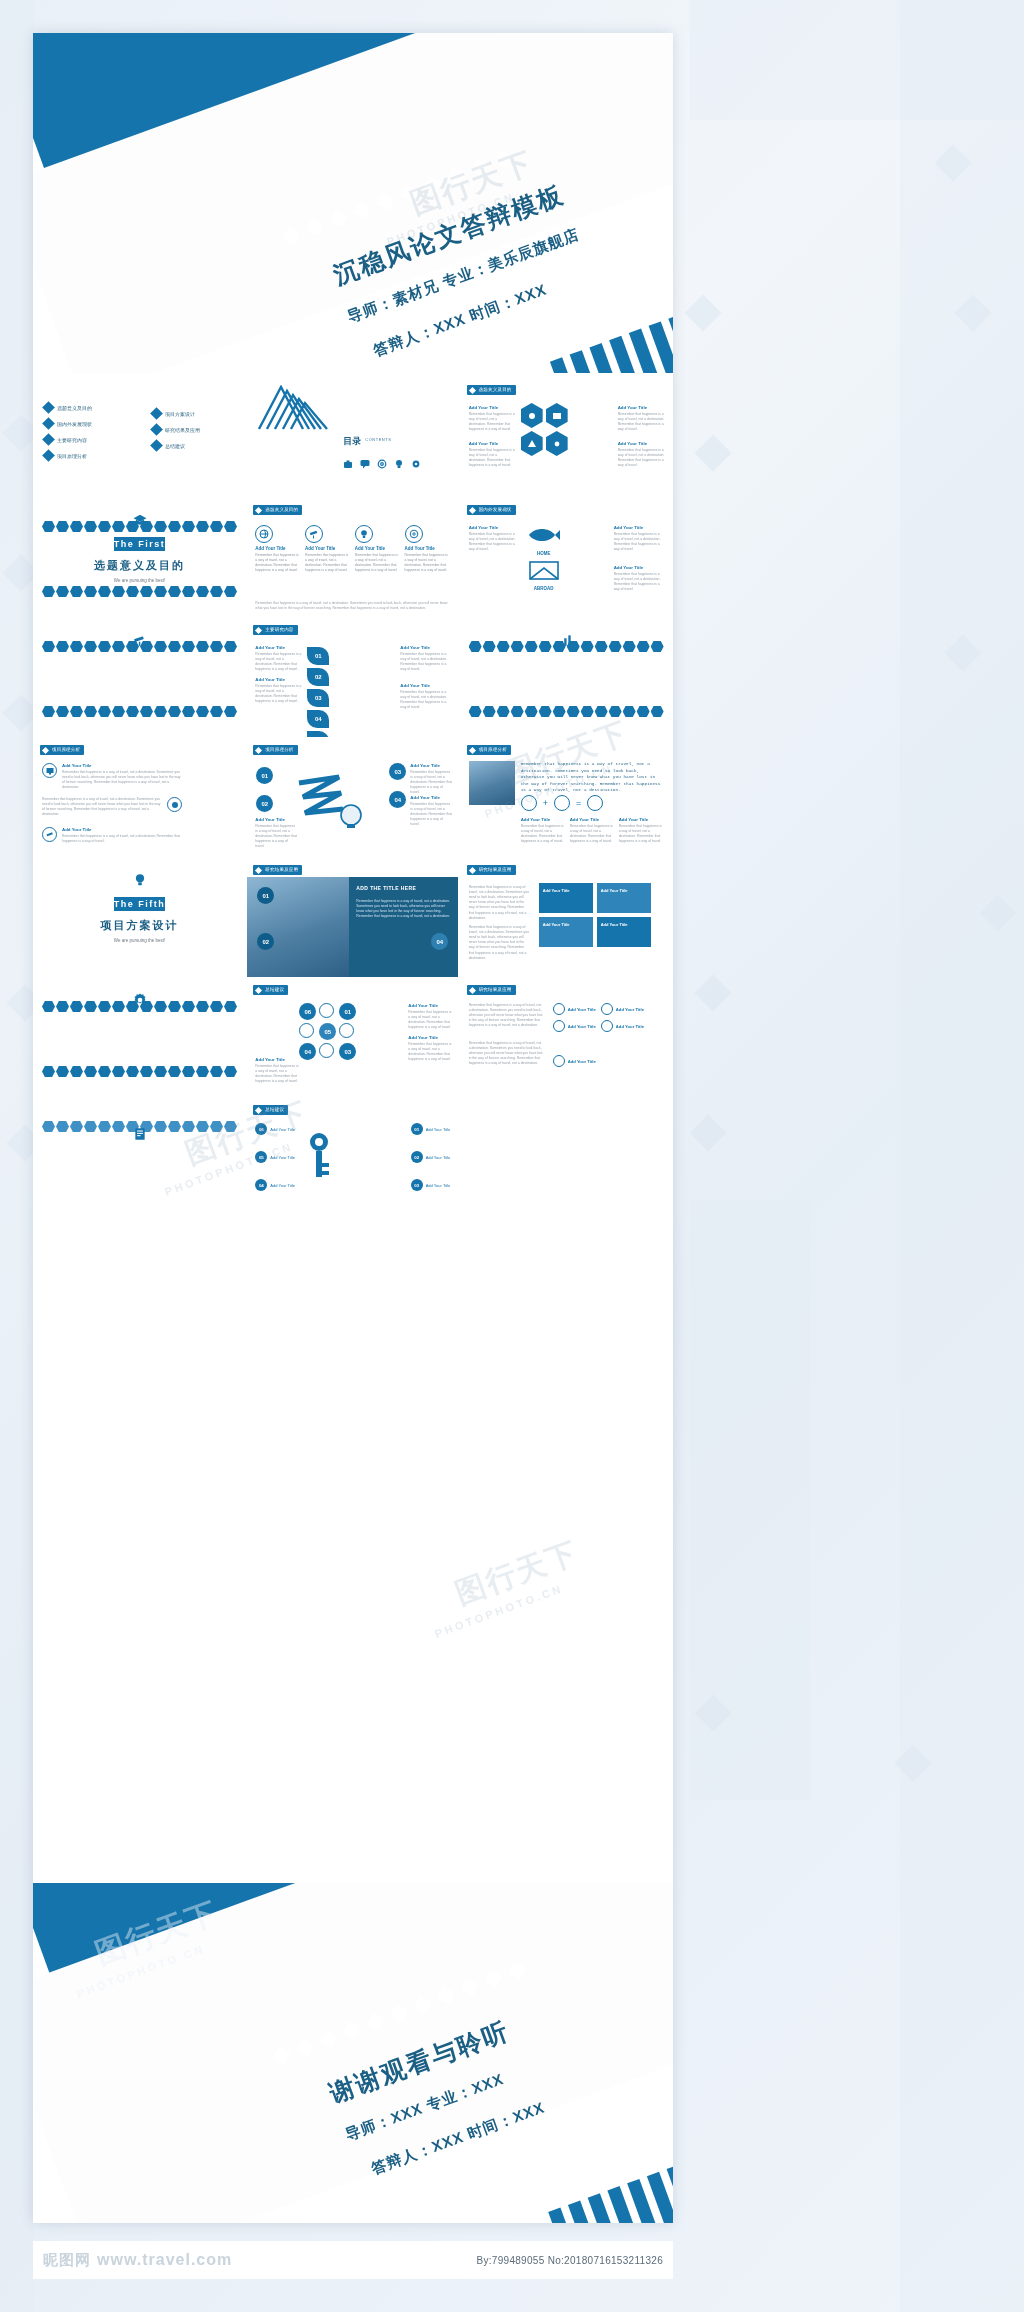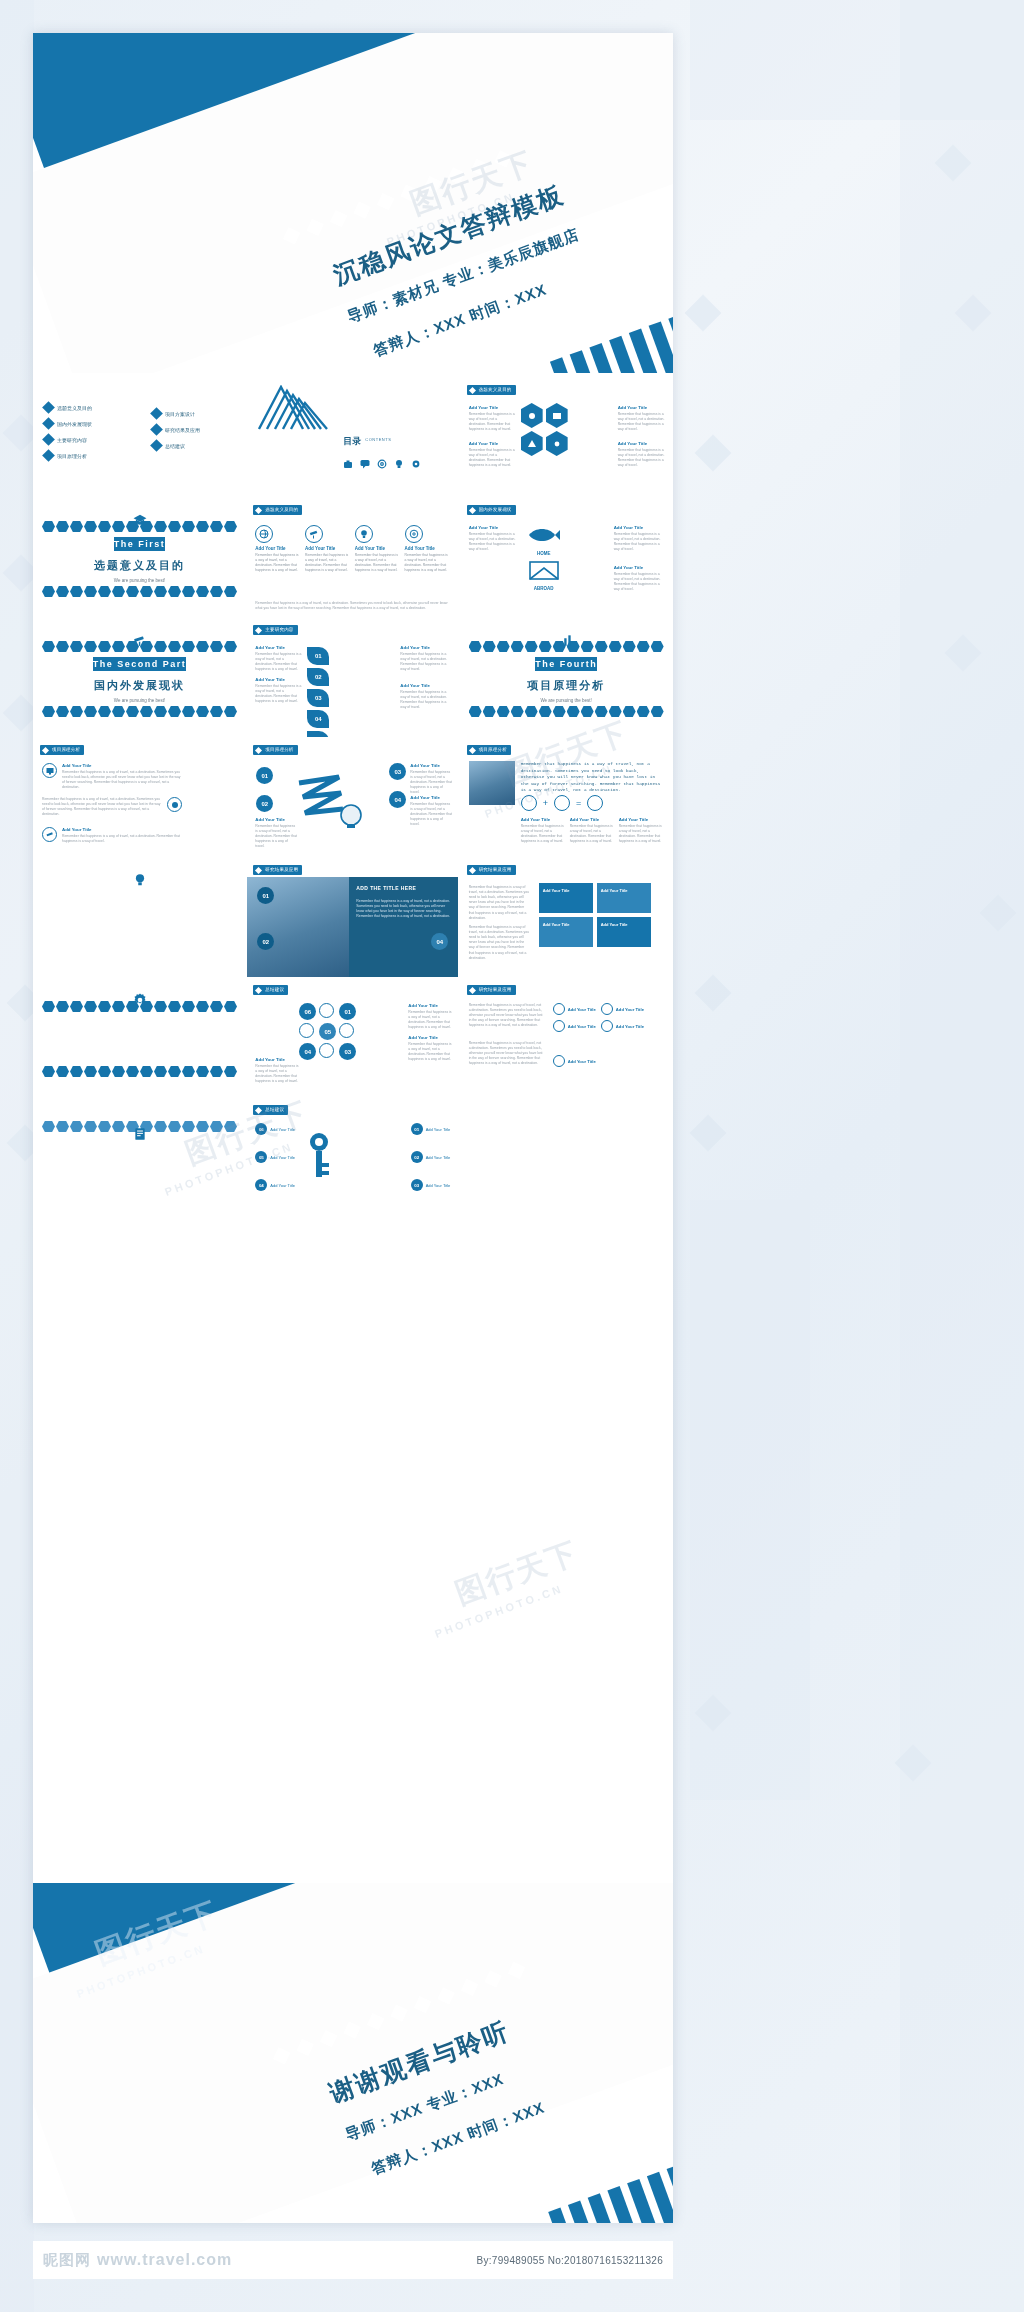--- a/index.html
+++ b/index.html
@@ -479,25 +479,20 @@
           <i></i>
           <i></i>
           <i></i>
           <i></i>
           <i></i>
       </div>
       <svg class="sec-icon" viewBox="0 0 24 24" fill="#1574ab">
         <rect x="2" y="8" width="16" height="5" rx="1" transform="rotate(-18 10 10)"></rect>
           <rect x="10" y="15" width="2.5" height="7"></rect>
       </svg>
-      <div class="sec-center">
-        <span class="sec-en">The Second Part</span>
-        <span class="sec-cn">国内外发展现状</span>
-        <span class="sec-note">We are pursuing the best!</span>
-      </div>
       <div class="zig bot">
         <i></i>
           <i></i>
           <i></i>
           <i></i>
           <i></i>
           <i></i>
           <i></i>
           <i></i>
           <i></i>
@@ -552,25 +547,20 @@
           <i></i>
           <i></i>
           <i></i>
           <i></i>
       </div>
       <svg class="sec-icon" viewBox="0 0 24 24" fill="#1574ab">
         <rect x="2" y="14" width="4" height="8"></rect>
           <rect x="9" y="9" width="4" height="13"></rect>
           <rect x="16" y="4" width="4" height="18"></rect>
       </svg>
-      <div class="sec-center">
-        <span class="sec-en">The Fourth</span>
-        <span class="sec-cn">项目原理分析</span>
-        <span class="sec-note">We are pursuing the best!</span>
-      </div>
       <div class="zig bot">
         <i></i>
           <i></i>
           <i></i>
           <i></i>
           <i></i>
           <i></i>
           <i></i>
           <i></i>
           <i></i>
@@ -677,20 +667,25 @@
             <div>Remember that happiness is a way of travel, not a destination. Remember that happiness is a way of travel.</div>
           </div>
       </div>
     </div>
 
     <div class="thumb">
       <svg class="sec-icon" viewBox="0 0 24 24" fill="#1574ab">
         <circle cx="12" cy="9" r="7"></circle>
           <rect x="9" y="16" width="6" height="5"></rect>
       </svg>
+      <div class="sec-center" style="top:34px;">
+        <span class="sec-en">The Fifth</span>
+        <span class="sec-cn">项目方案设计</span>
+        <span class="sec-note">We are pursuing the best!</span>
+      </div>
     </div>
 
     <div class="thumb">
       <div class="tag">研究结果及应用</div>
       <div class="photo" style="left:0; top:18px; width:104px; height:102px;"></div>
       <div class="dark-panel" style="right:0; top:18px; width:109px; height:102px;">
         <div style="padding:8px 7px; font-size:5px; font-weight:bold; letter-spacing:.4px;">ADD THE TITLE HERE</div>
         <div style="padding:0 7px; font-size:3.4px; line-height:1.5; color:#cfe1ee;">Remember that happiness is a way of travel, not a destination. Sometimes you need to look back, otherwise you will never know what you have lost in the way of forever searching. Remember that happiness is a way of travel, not a destination.</div>
       </div>
       <div style="position:absolute;left:10px;top:28px;">

